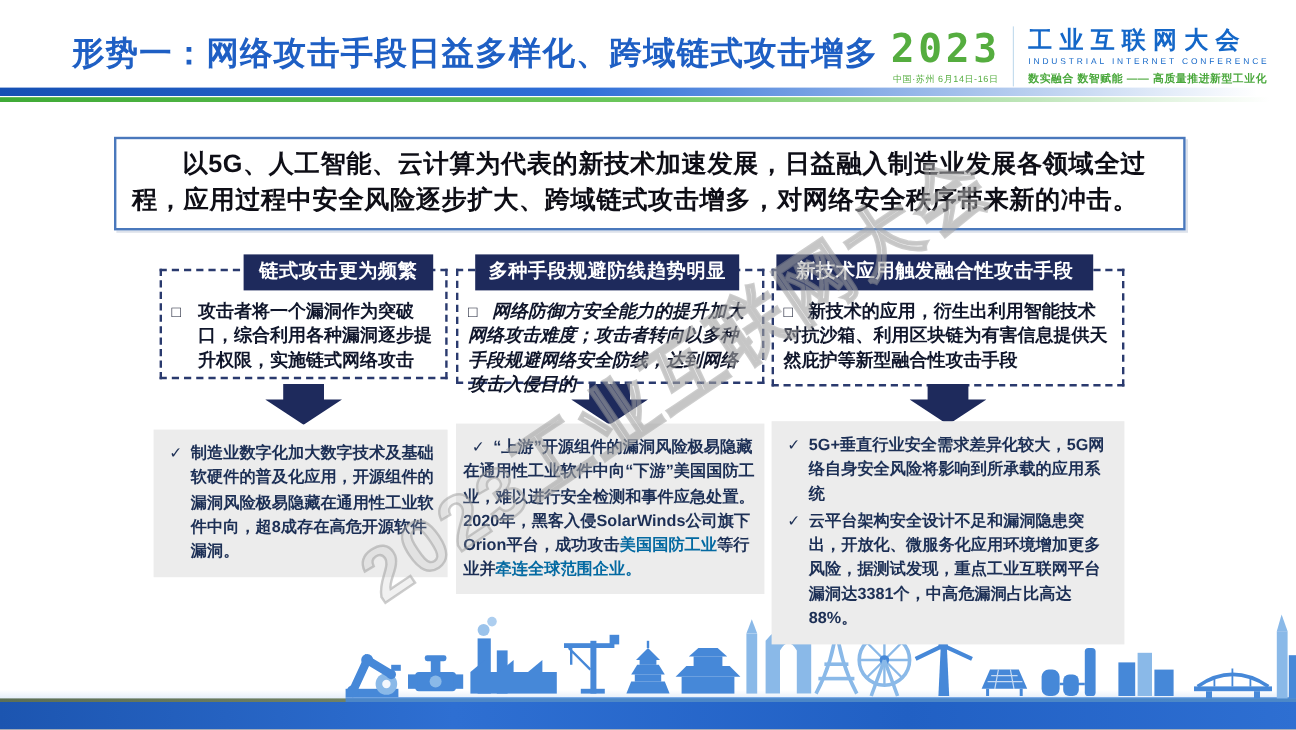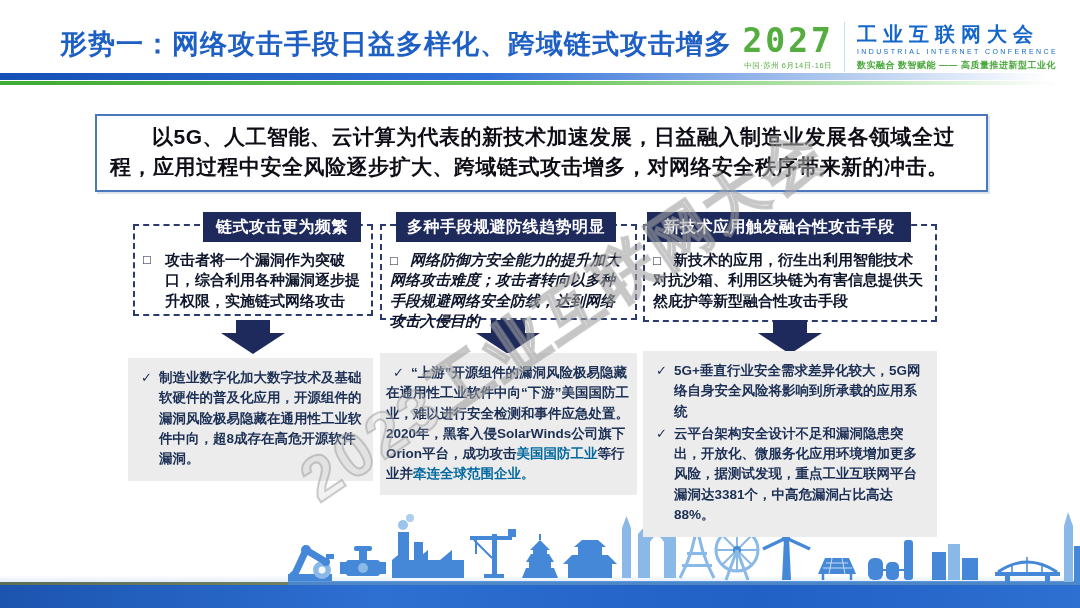--- a/index.html
+++ b/index.html
@@ -95,21 +95,21 @@
 <body>
 
 <div class="slide">
 
   <div class="title">形势一：网络攻击手段日益多样化、跨域链式攻击增多</div>
   <div class="rule-blue"></div>
   <div class="rule-green"></div>
 
   <div class="logo">
     <div class="logo-left">
-      <div class="logo-year">2027</div>
+      <div class="logo-year">2023</div>
       <div class="logo-venue">中国·苏州 6月14日-16日</div>
     </div>
     <div class="logo-divider"></div>
     <div class="logo-right">
       <div class="logo-cn">工业互联网大会</div>
       <div class="logo-en">INDUSTRIAL INTERNET CONFERENCE</div>
       <div class="logo-slogan">数实融合 数智赋能 —— 高质量推进新型工业化</div>
     </div>
   </div>
 

